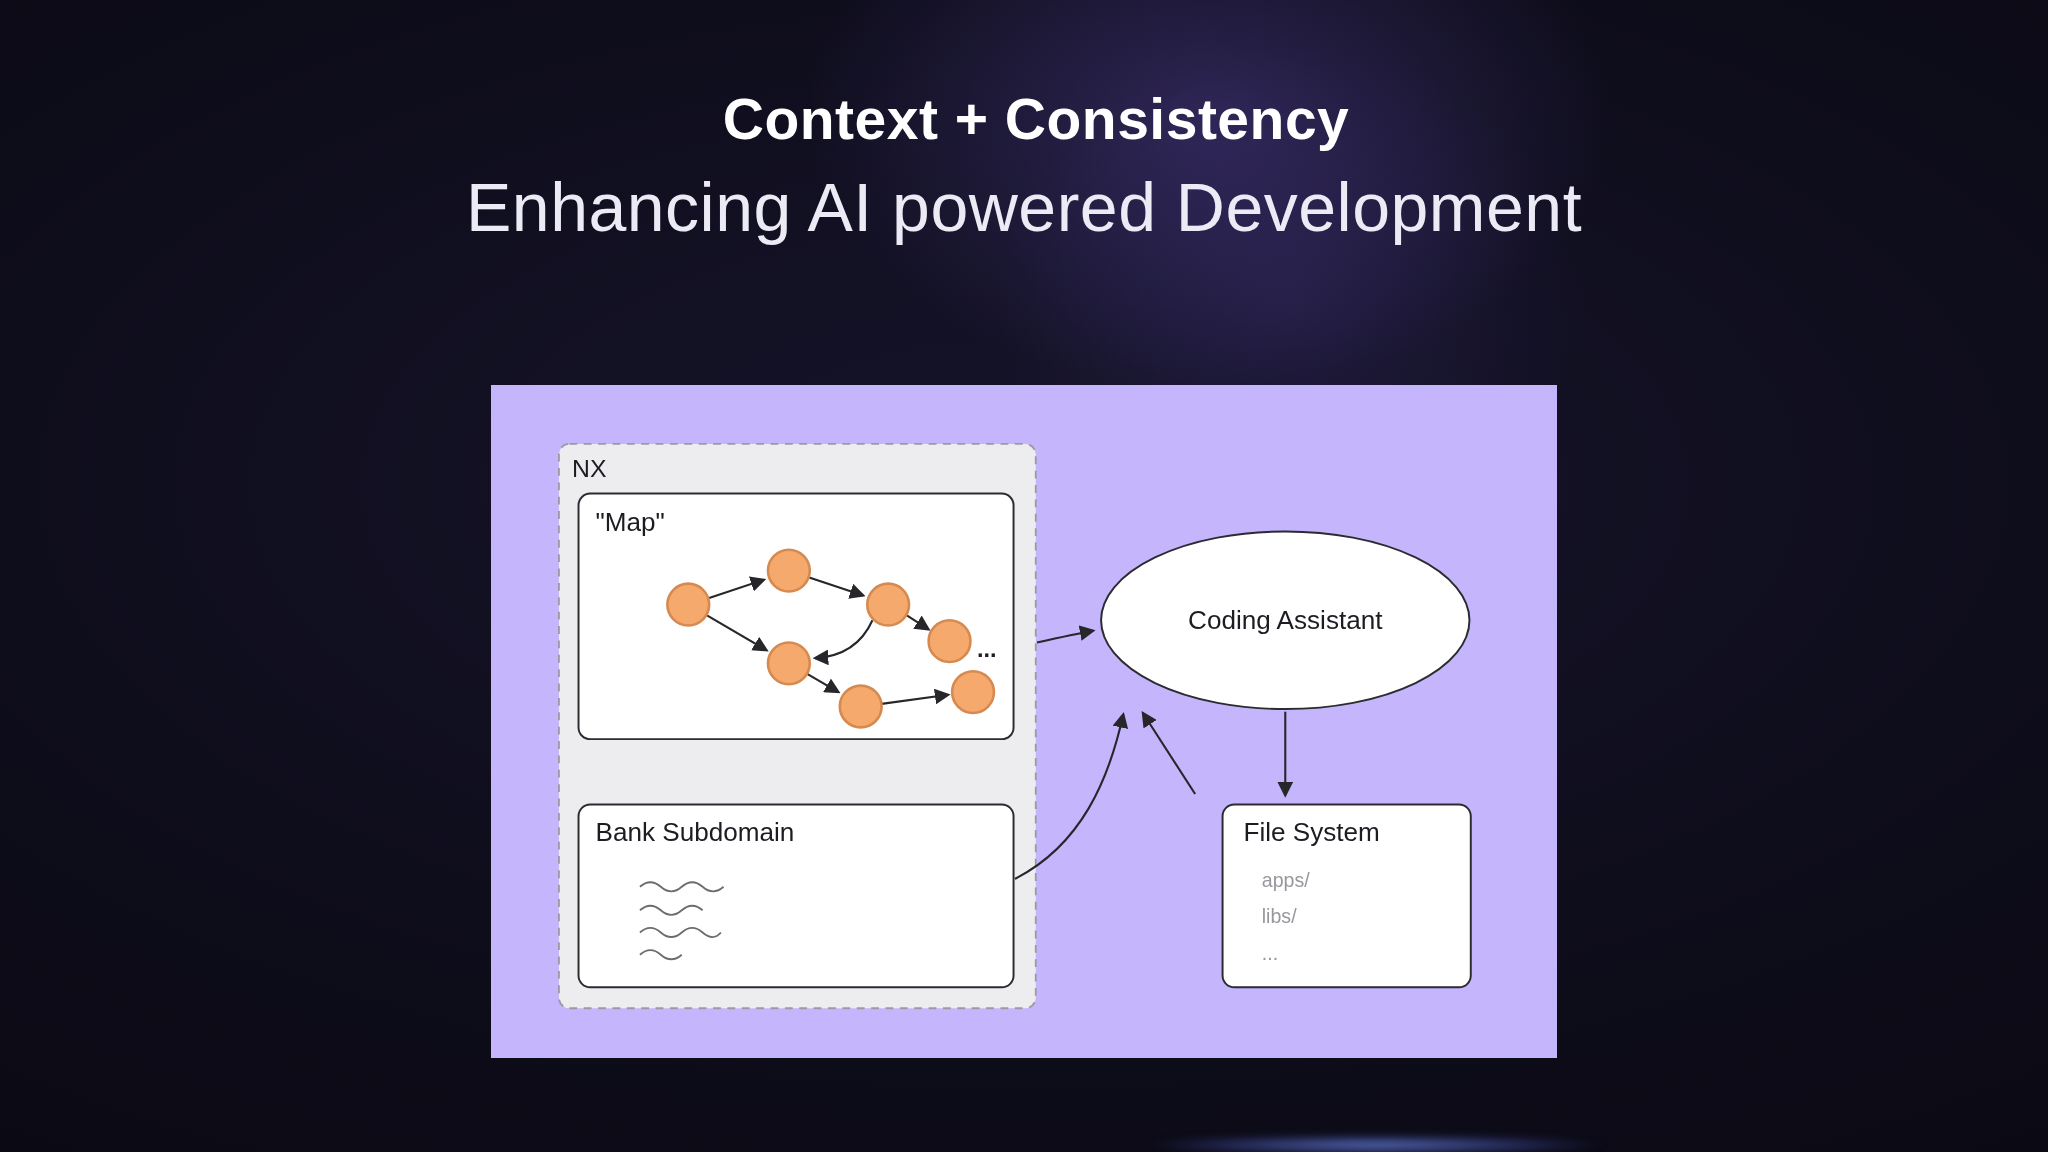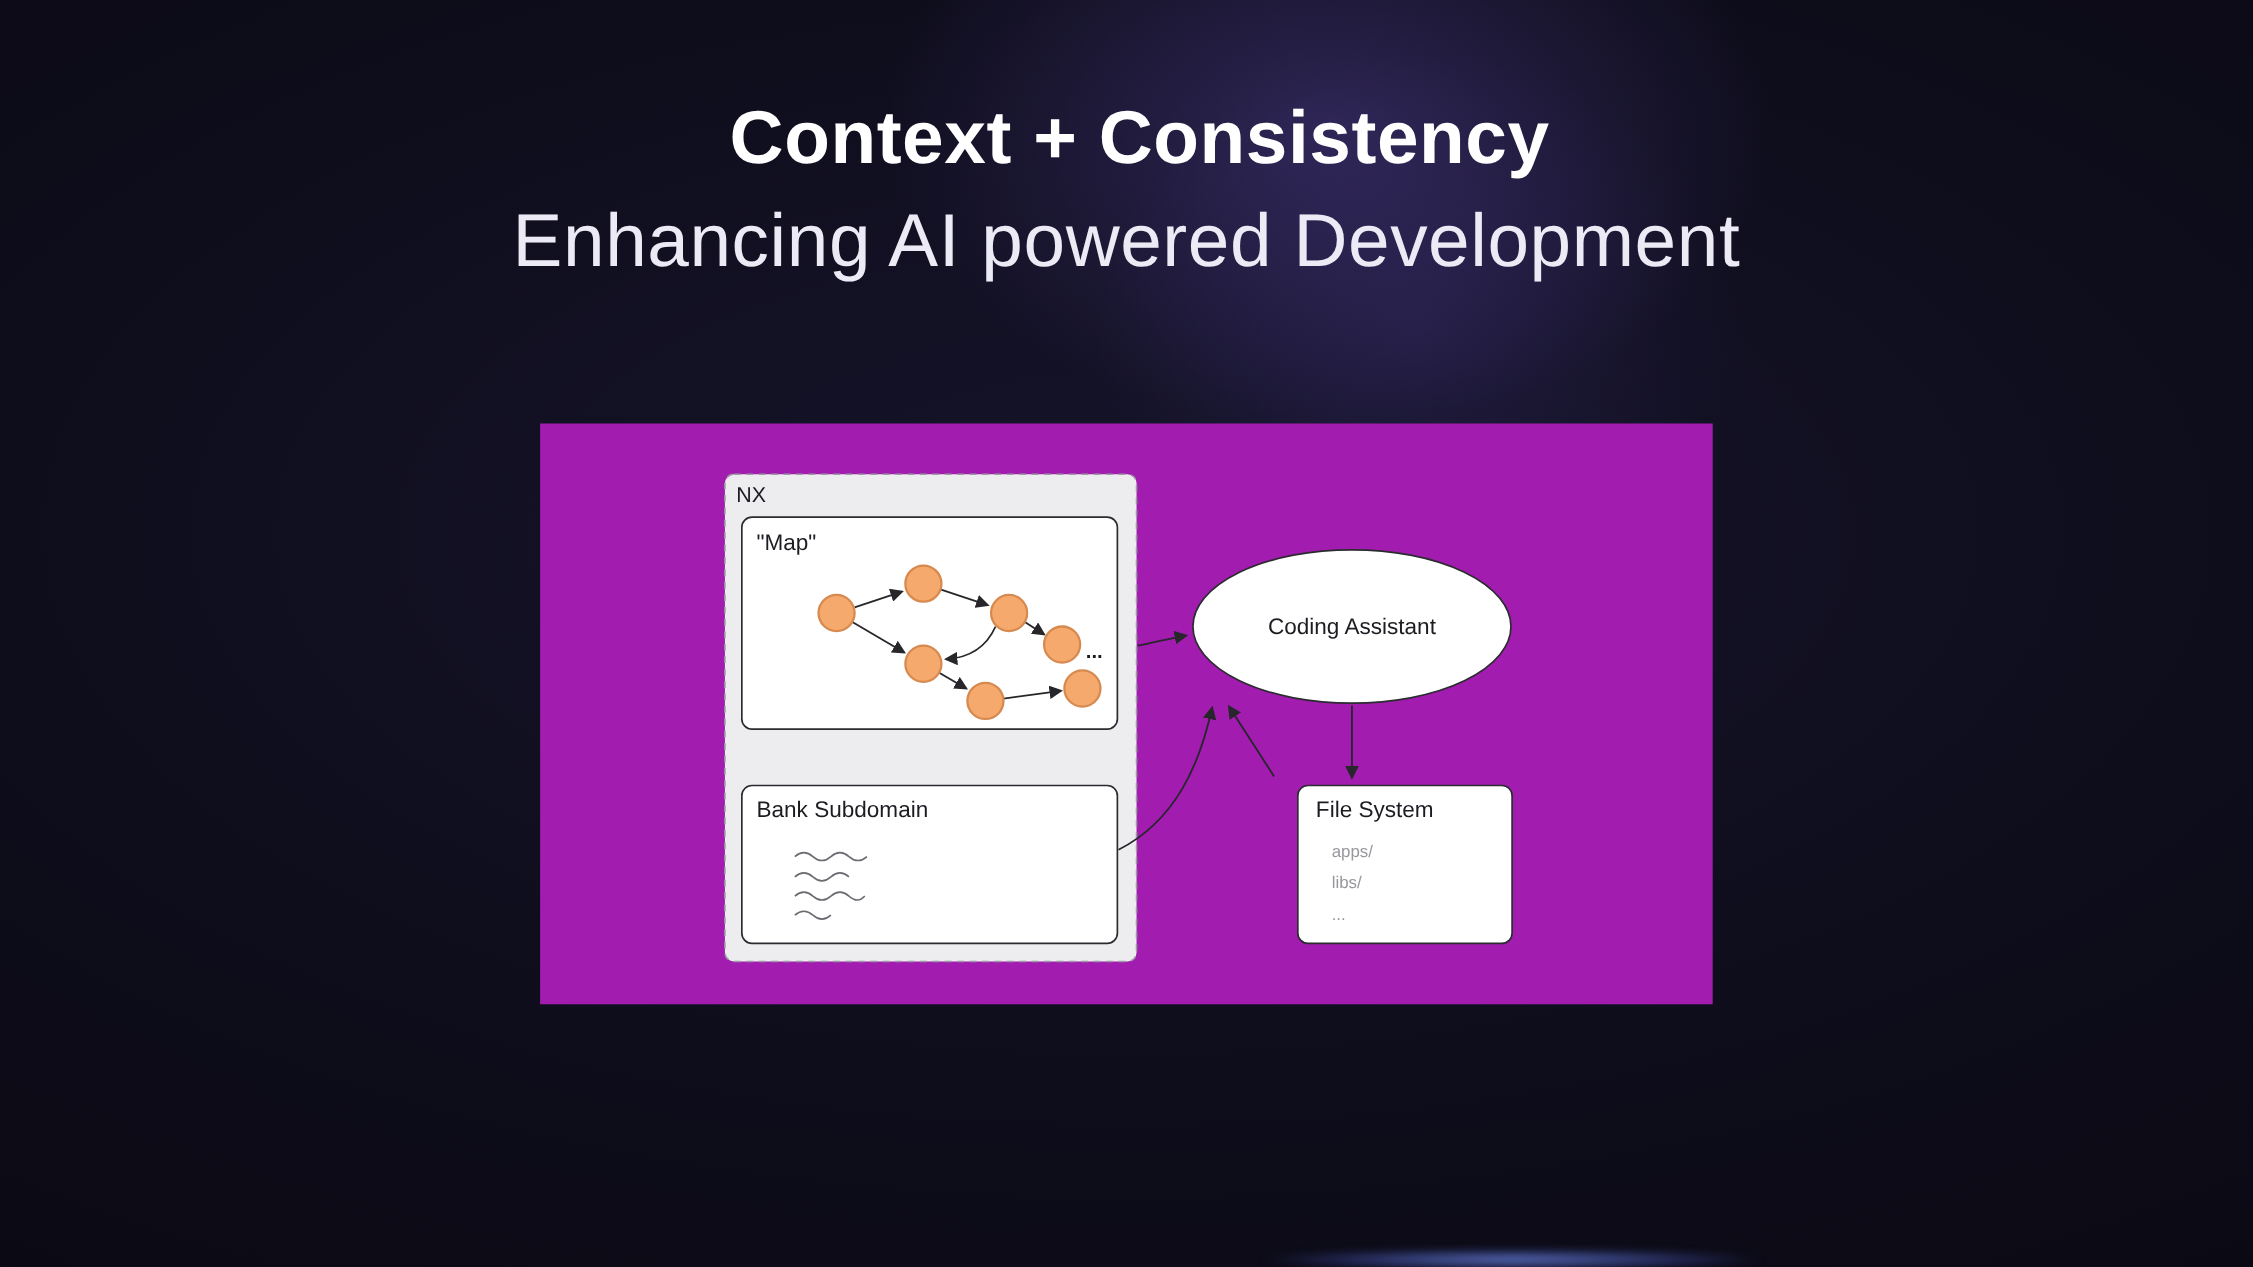--- a/index.html
+++ b/index.html
@@ -35,40 +35,40 @@
   .header {
     position: absolute;
     top: 86px;
     left: 0;
     right: 0;
     text-align: center;
     color: #ffffff;
   }
   .title {
     margin: 0;
-    font-size: 68px;
+    font-size: 57px;
     font-weight: 700;
     letter-spacing: 0.5px;
     color: #ffffff;
     padding-left: 24px;
   }
   .subtitle {
     margin: 16px 0 0 0;
     font-size: 68px;
     font-weight: 400;
     letter-spacing: 0.5px;
     color: #eceaf4;
   }
   .panel {
     position: absolute;
     left: 491px;
     top: 385px;
     width: 1066px;
-    height: 528px;
-    background: #a21caf;
+    height: 673px;
+    background: #c4b5fd;
   }
   .panel svg {
     display: block;
     width: 100%;
     height: 100%;
   }
   
   .nx-box {
     fill: #ededf0;
     stroke: #9a9aa2;

